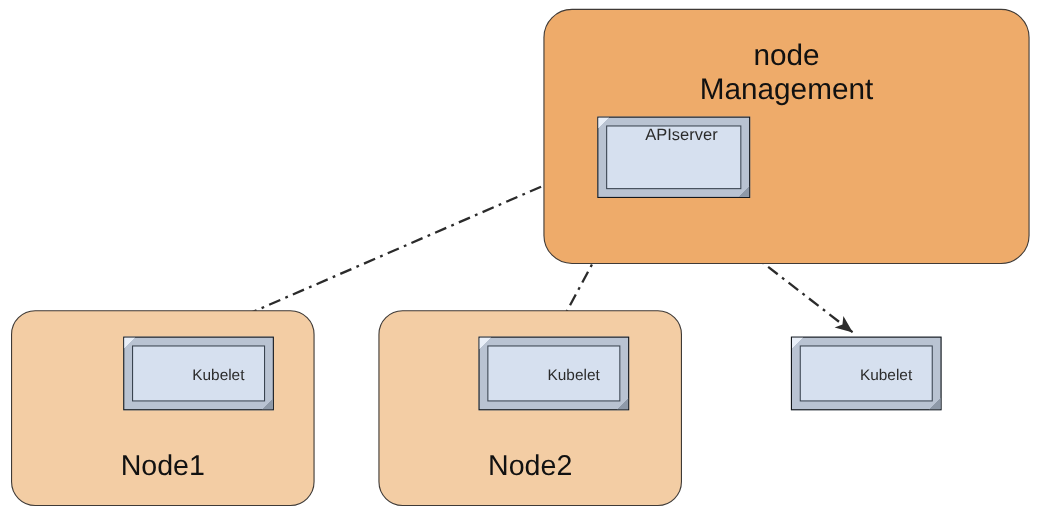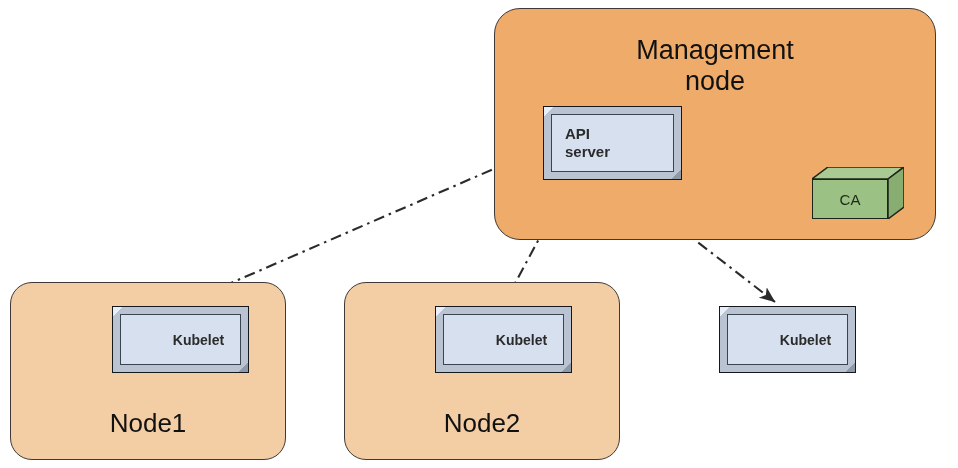--- a/index.html
+++ b/index.html
@@ -90,28 +90,27 @@
   }
   
   .bevel .bev-br {
     background:
       linear-gradient(315deg, #8e99a8 0 7px, transparent 7px);
   }
   .bev-label {
     position: absolute;
     inset: 7px;
     display: flex;
-    flex-direction: column;
     justify-content: center;
     color: #2b2b2b;
     font-size: 15px;
     line-height: 18px;
     padding-left: 14px;
     z-index: 3;
-    font-weight: 700;
+    font-weight: 400;
   }
   .bev-label.centered { padding-left: 0; align-items: center; margin-left: 36px; }
 
   .box-api {
     left: 543px;
     top: 106px;
     width: 139px;
     height: 74px;
   }
   .box-kubelet {
@@ -186,46 +185,35 @@
 
     <line x1="568" y1="185" x2="505" y2="302" stroke="#2b2b2b" stroke-width="2.1" stroke-dasharray="11 5 2.5 5" marker-start="url(#ah2)" marker-end="url(#ah)"></line>
 
     <line x1="624" y1="185" x2="775" y2="302" stroke="#2b2b2b" stroke-width="2.1" stroke-dasharray="11 5 2.5 5" marker-start="url(#ah2)" marker-end="url(#ah)"></line>
 
     <line x1="686" y1="145" x2="866" y2="170" stroke="#2b2b2b" stroke-width="2.1" stroke-dasharray="11 5 2.5 5" marker-start="url(#ah2)" marker-end="url(#ah)"></line>
   </svg>
 
   <div class="zone zone-mgmt">
     <div class="zone-title mgmt-title">
+      <div>node</div>
       <div>Management</div>
-      <div>node</div>
     </div>
   </div>
 
   <div class="bevel box-api">
     <div class="bev-face"></div>
     <div class="bev-tl"></div>
     <div class="bev-br"></div>
     <div class="bev-label">
       <span>API</span>
       <span>server</span>
     </div>
   </div>
 
-  <div class="ca-box">
-    <svg class="ca-top" viewBox="0 0 92 52" width="92" height="52">
-
-      <polygon points="0,12 16,0 92,0 76,12" fill="#a9ca92" stroke="#1c2418" stroke-width="1.5"></polygon>
-
-      <polygon points="76,12 92,0 92,40 76,52" fill="#87ad70" stroke="#1c2418" stroke-width="1.5"></polygon>
-    </svg>
-    <div class="ca-front">
-      <span>CA</span>
-    </div>
-  </div>
 
   <div class="zone zone-node zone-node1">
     <div class="zone-title node-title">Node1</div>
   </div>
   <div class="bevel box-kubelet box-kubelet1">
     <div class="bev-face"></div>
     <div class="bev-tl"></div>
     <div class="bev-br"></div>
     <div class="bev-label centered">Kubelet</div>
   </div>

